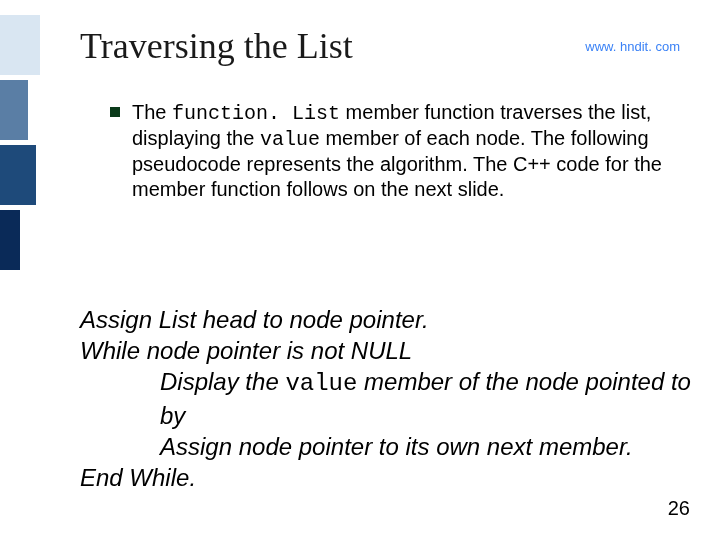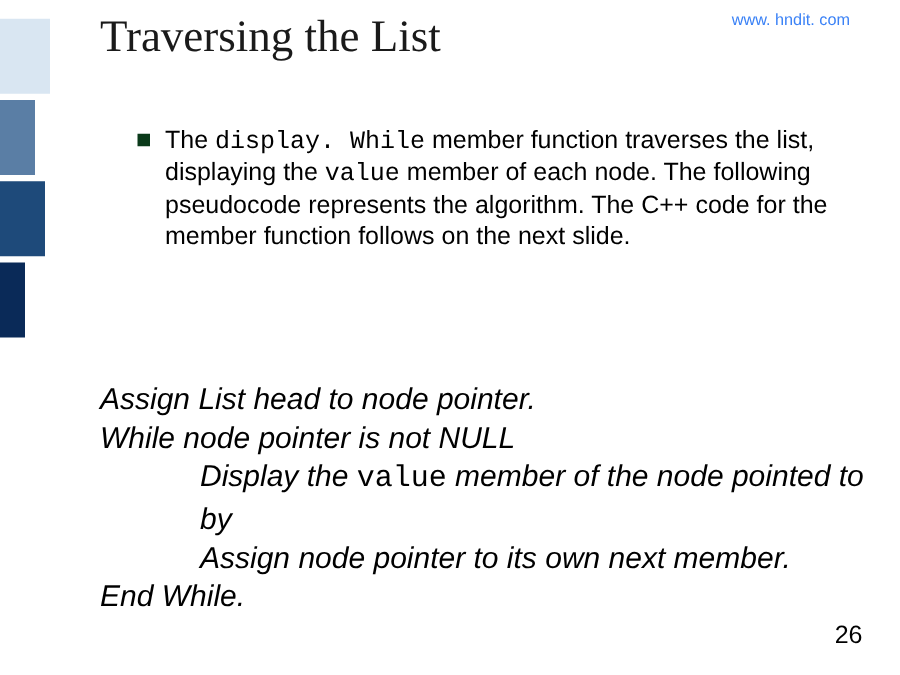--- a/index.html
+++ b/index.html
@@ -21,23 +21,24 @@
       left: 0;
     }
     .b1 { top: 15px; width: 40px; height: 60px; background: #d9e6f2; }
     .b2 { top: 80px; width: 28px; height: 60px; background: #5a7ea5; }
     .b3 { top: 145px; width: 36px; height: 60px; background: #1e4a7a; }
     .b4 { top: 210px; width: 20px; height: 60px; background: #0a2a58; }
 
     .header {
       position: absolute;
       left: 80px;
-      top: 8px;
+      top: 25px;
       width: 600px;
       display: flex;
+      align-items: center;
       justify-content: space-between;
       gap: 35px;
     }
     .title {
       font-family: "Times New Roman", serif;
       font-size: 36px;
       color: #1a1a1a;
     }
     .url {
       font-size: 13px;
@@ -102,21 +103,21 @@
 
 <div class="header">
   <div class="title">Traversing the List</div>
   <div class="url">www. hndit. com</div>
 </div>
 
 <div class="body-text">
   <div class="bullet-row">
     <div class="bullet"></div>
     <div class="para">
-      <span>The </span><span class="code">display. While</span><span> member function traverses the list, displaying the </span><span class="code">value</span><span> member of each node. The following pseudocode represents the algorithm. The C++ code for the member function follows on the next slide.</span>
+      <span>The </span><span class="code">function. List</span><span> member function traverses the list, displaying the </span><span class="code">value</span><span> member of each node. The following pseudocode represents the algorithm. The C++ code for the member function follows on the next slide.</span>
     </div>
   </div>
 </div>
 
 <div class="pseudo">
   <div>Assign List head to node pointer.</div>
   <div>While node pointer is not NULL</div>
   <div>
     <span class="indent">
       <span>Display the </span><span class="code">value</span><span> member of the node pointed to by</span>

